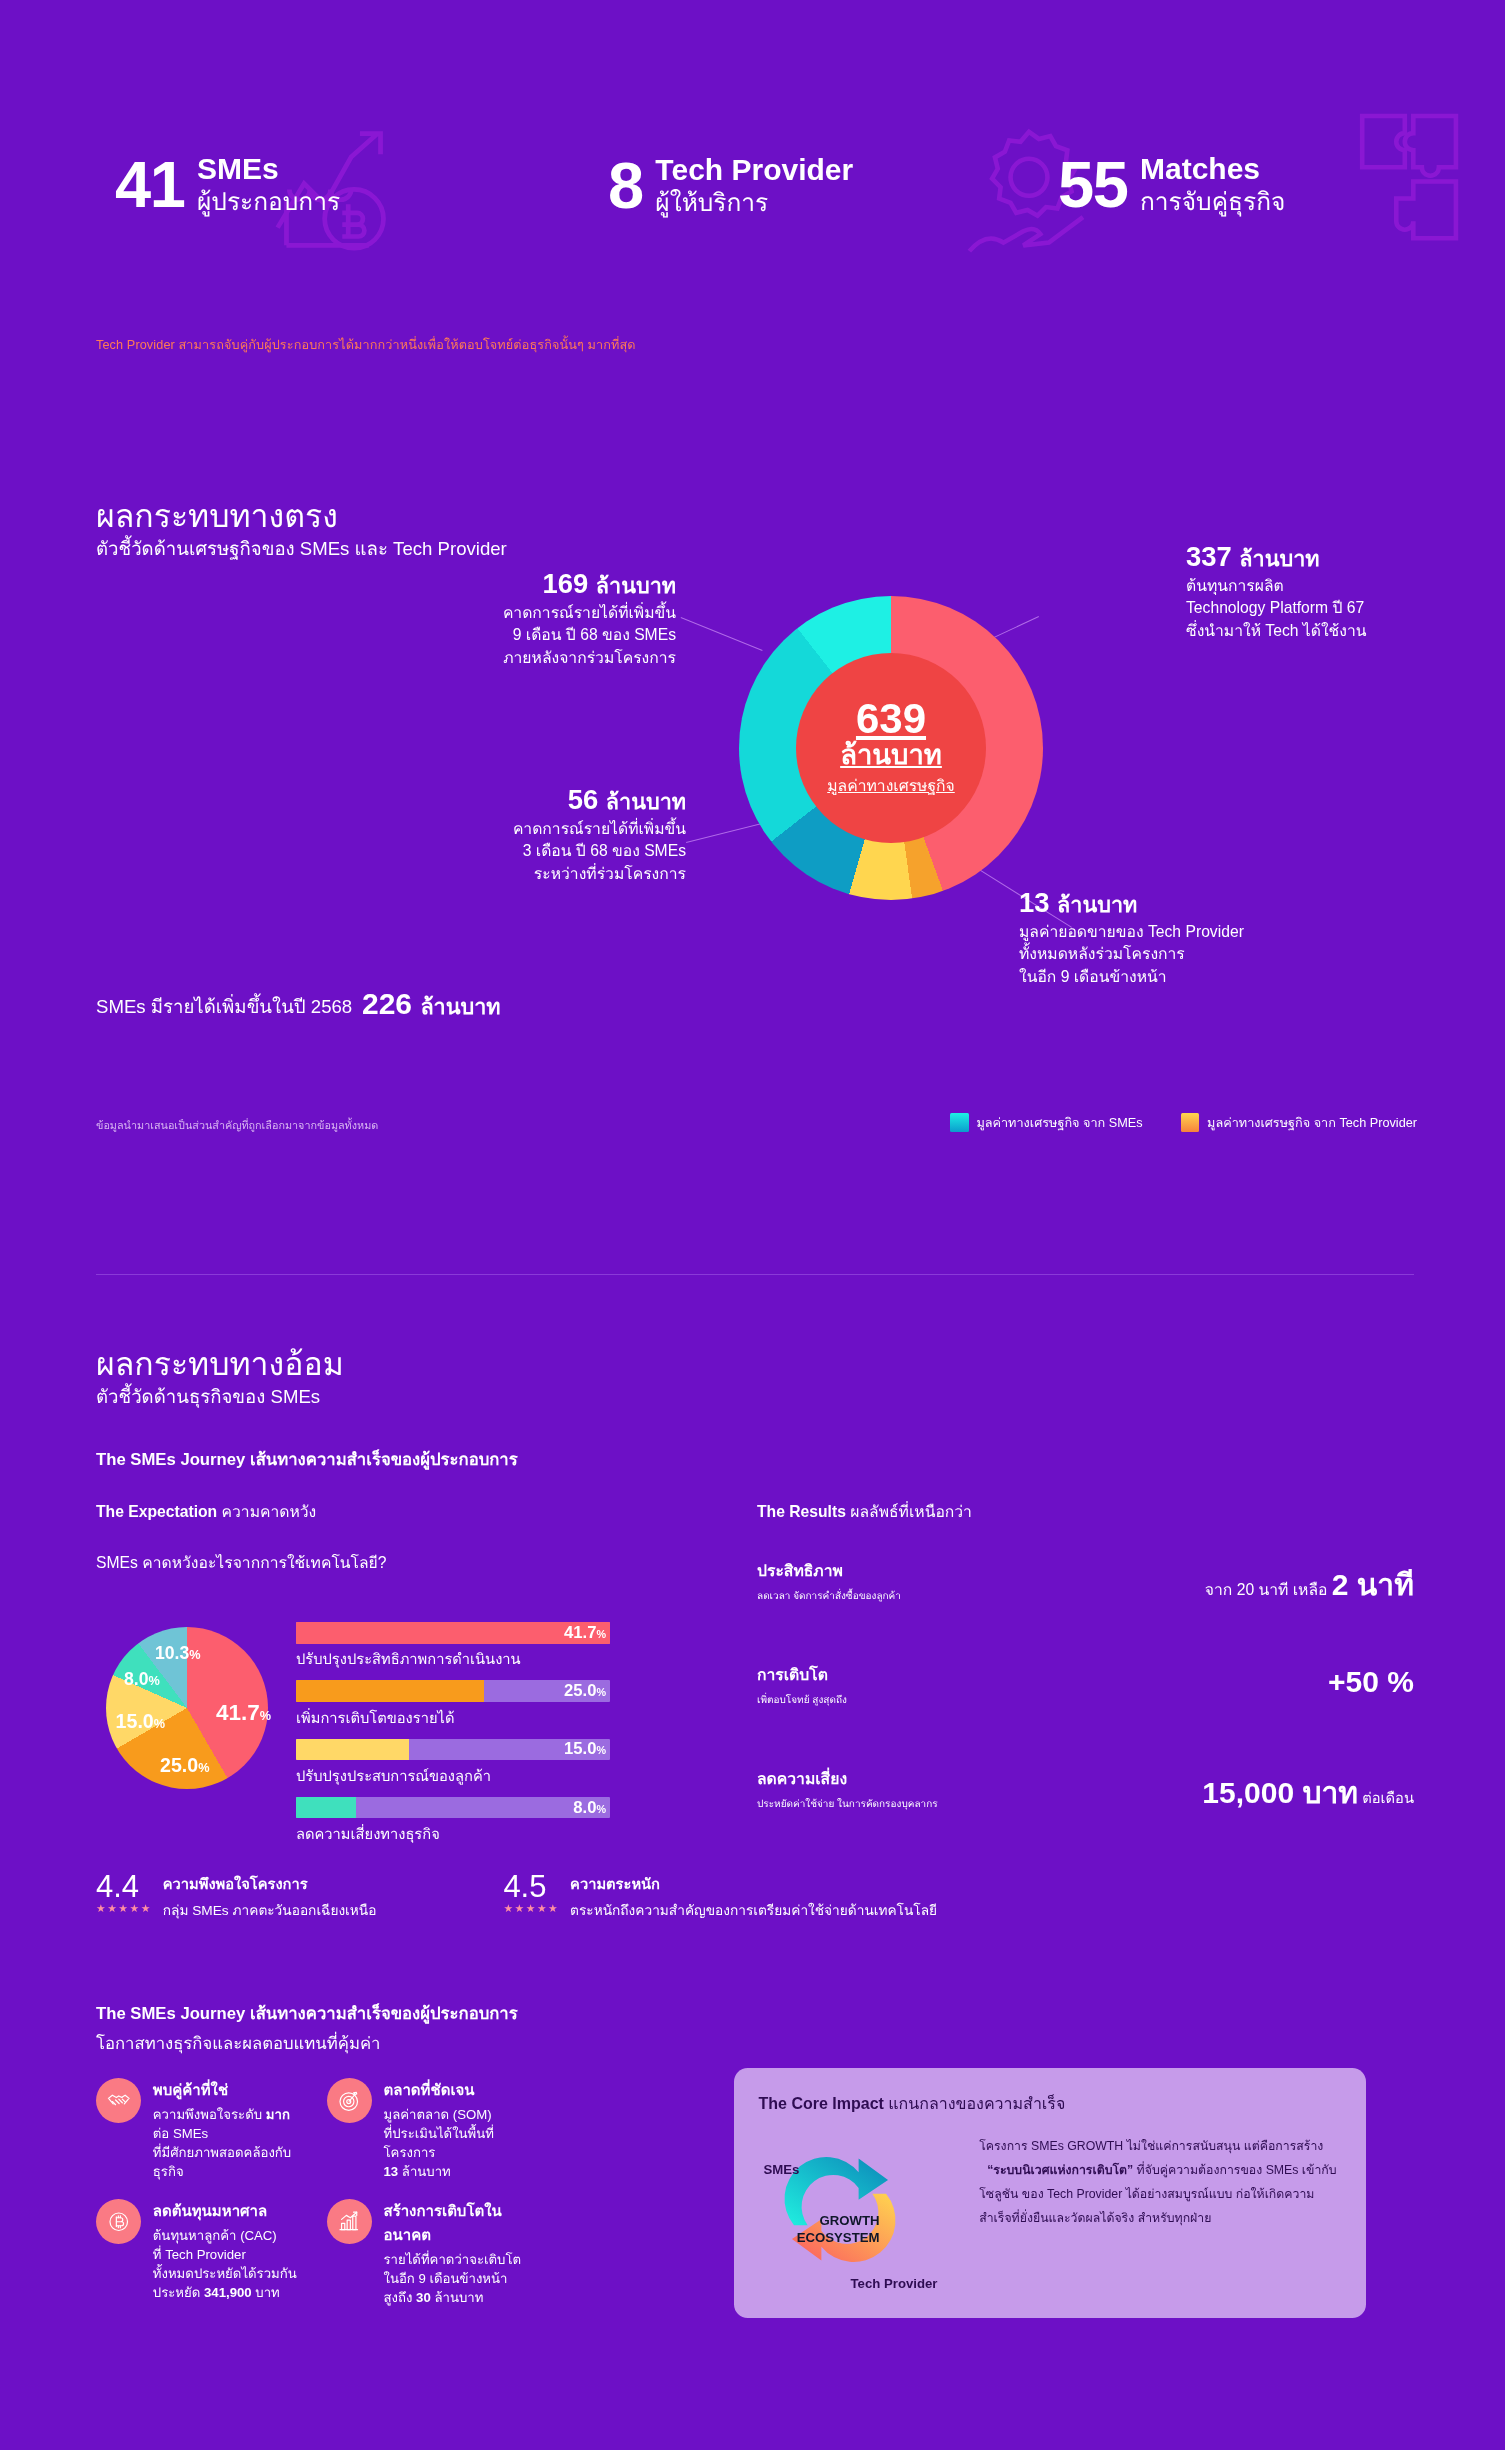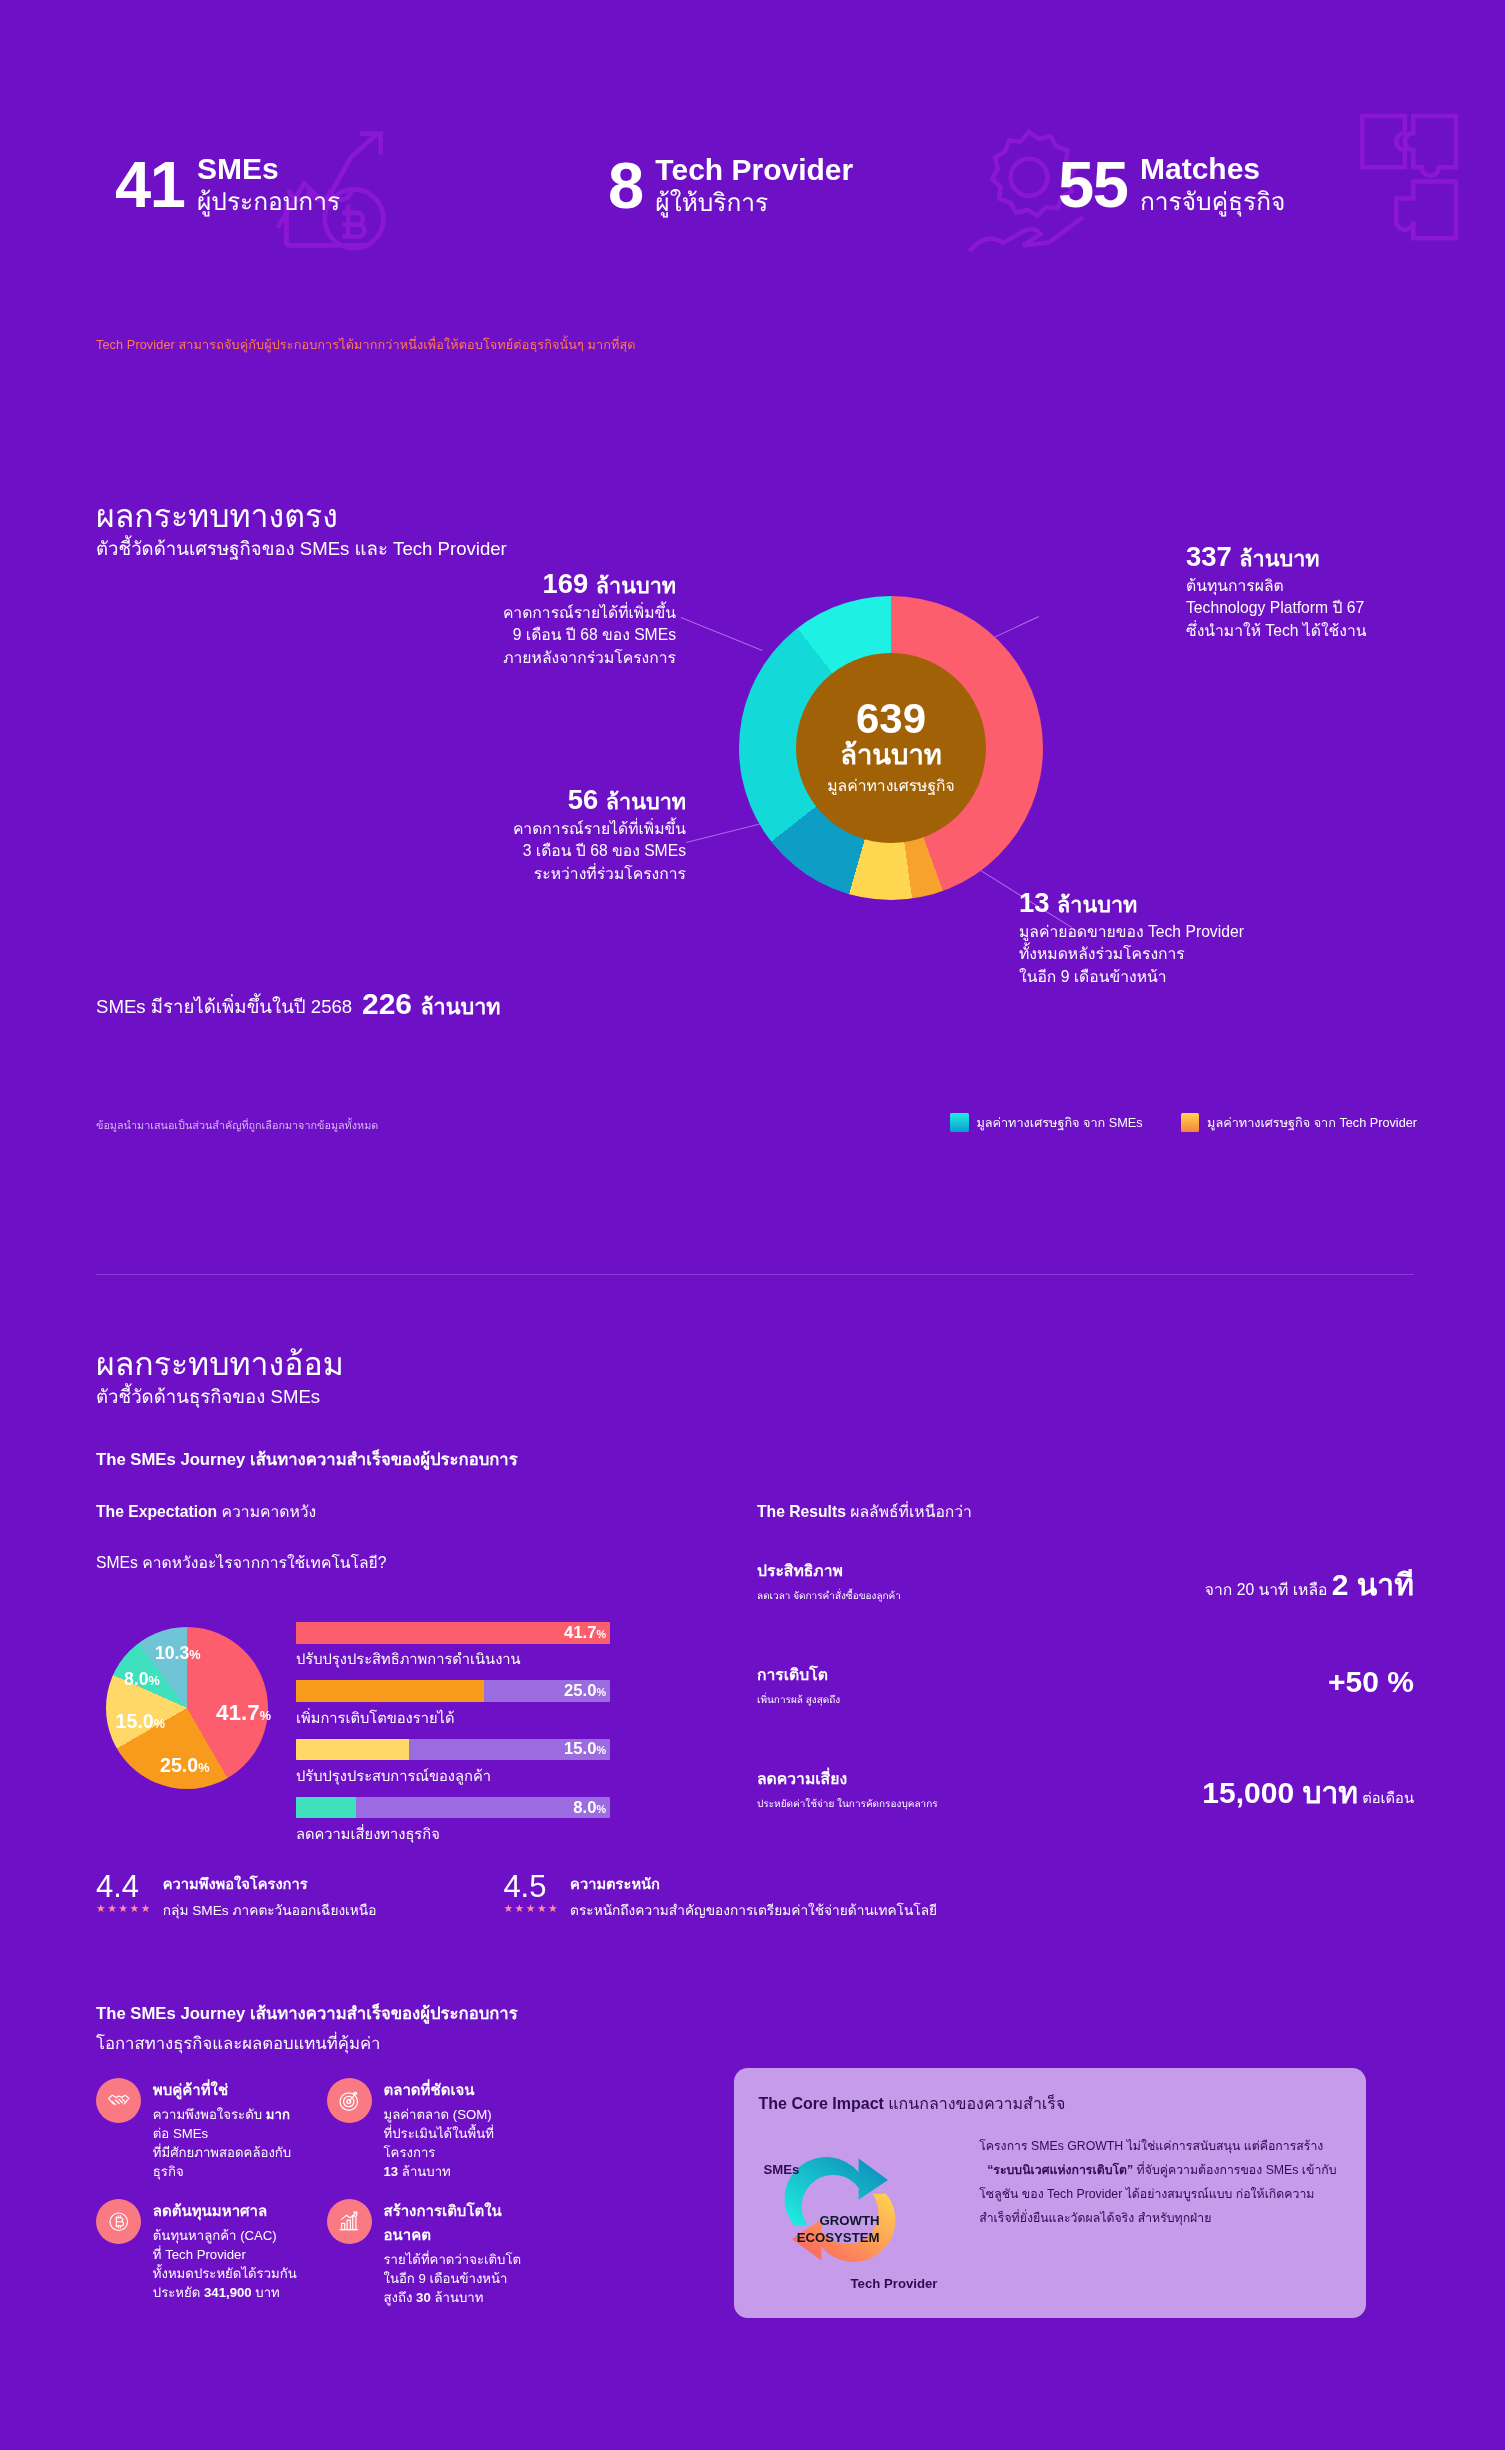--- a/index.html
+++ b/index.html
@@ -50,22 +50,22 @@
   .donut { width:304px; height:304px; border-radius:50%;
     background: conic-gradient(
       #fc5e6e 0deg 160deg,
       #f6a22c 160deg 172deg,
       #ffd64f 172deg 196deg,
       #0e9dc4 196deg 232deg,
       #14d9d9 232deg 322deg,
       #1ef0e4 322deg 360deg );
   }
   .donut-hole { position:absolute; left:50%; top:50%; transform:translate(-50%,-50%);
-    width:190px; height:190px; border-radius:50%; background:#a16207;
-    display:flex; flex-direction:column; align-items:center; justify-content:center; }
+    width:190px; height:190px; border-radius:50%; background:#ef4444;
+    display:flex; flex-direction:column; align-items:center; justify-content:center;text-decoration:underline; }
   .donut-hole .d-num { font-size:42px; font-weight:bold; line-height:1; }
   .donut-hole .d-unit { font-size:27.4px; font-weight:bold; line-height:1.05; margin-top:1px;}
   .donut-hole .d-cap { font-size:15.7px; font-weight:400; margin-top:2.9px;}
 
   .sec1-foot { position:absolute; left:96px; top:517px; display:flex; align-items:flex-end; gap:9.8px;}
   .sec1-foot .lbl { font-size:18.6px; padding-bottom:2.9px;}
   .sec1-foot .val { font-size:30px; font-weight:bold; }
   .sec1-foot .val .u { font-size:21.6px; font-weight:bold;}
 
   .source-note { position:absolute; left:96px; top:647px; font-size:10.8px; color:#d9b6f2;}
@@ -362,21 +362,21 @@
       <div class="res">
         <div class="r-h">ประสิทธิภาพ</div>
         <div class="r-s">ลดเวลา จัดการคำสั่งซื้อของลูกค้า</div>
         <div class="r-v">
           <span class="pre">จาก 20 นาที  เหลือ </span><span class="big">2 นาที</span>
         </div>
       </div>
 
       <div class="res">
         <div class="r-h">การเติบโต</div>
-        <div class="r-s">เพิ่นการผล้ สูงสุดถึง</div>
+        <div class="r-s">เพิ่ตอบโจทย้ สูงสุดถึง</div>
         <div class="r-v">
           <span class="big">+50 %</span>
         </div>
       </div>
 
       <div class="res">
         <div class="r-h">ลดความเสี่ยง</div>
         <div class="r-s">ประหยัดค่าใช้จ่าย ในการคัดกรองบุคลากร</div>
         <div class="r-v">
           <span class="big">15,000 บาท</span><span class="post"> ต่อเดือน</span>

